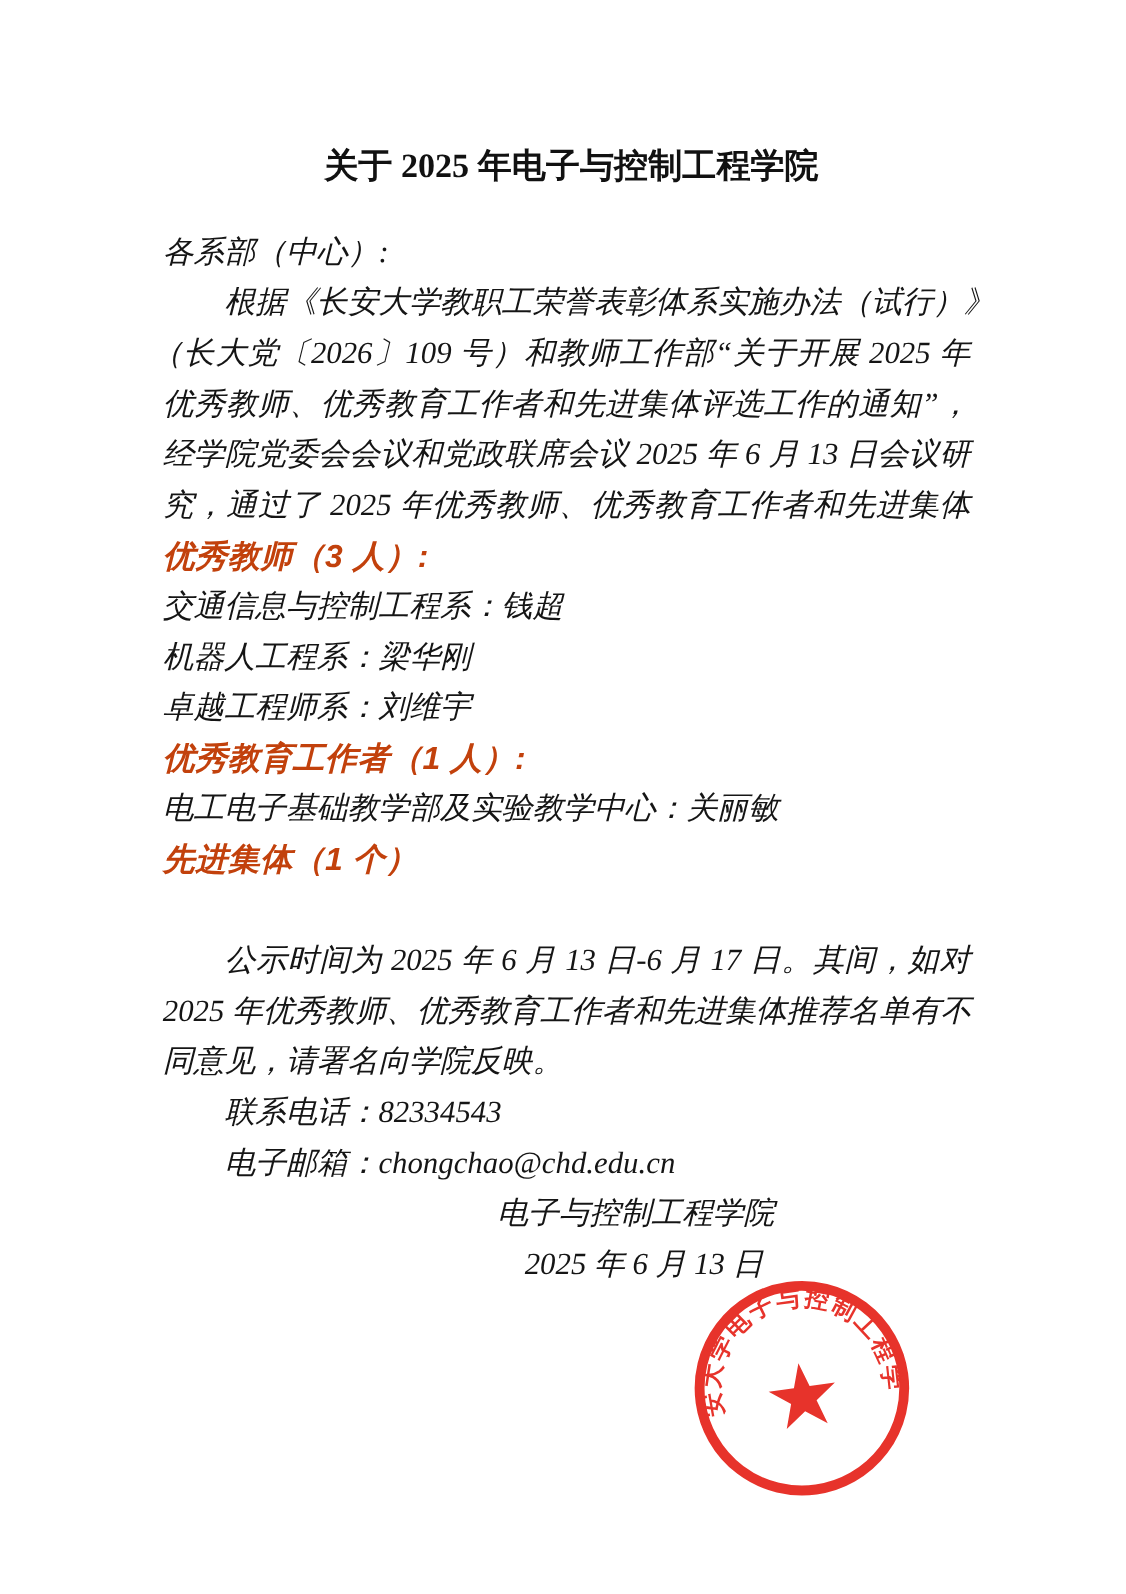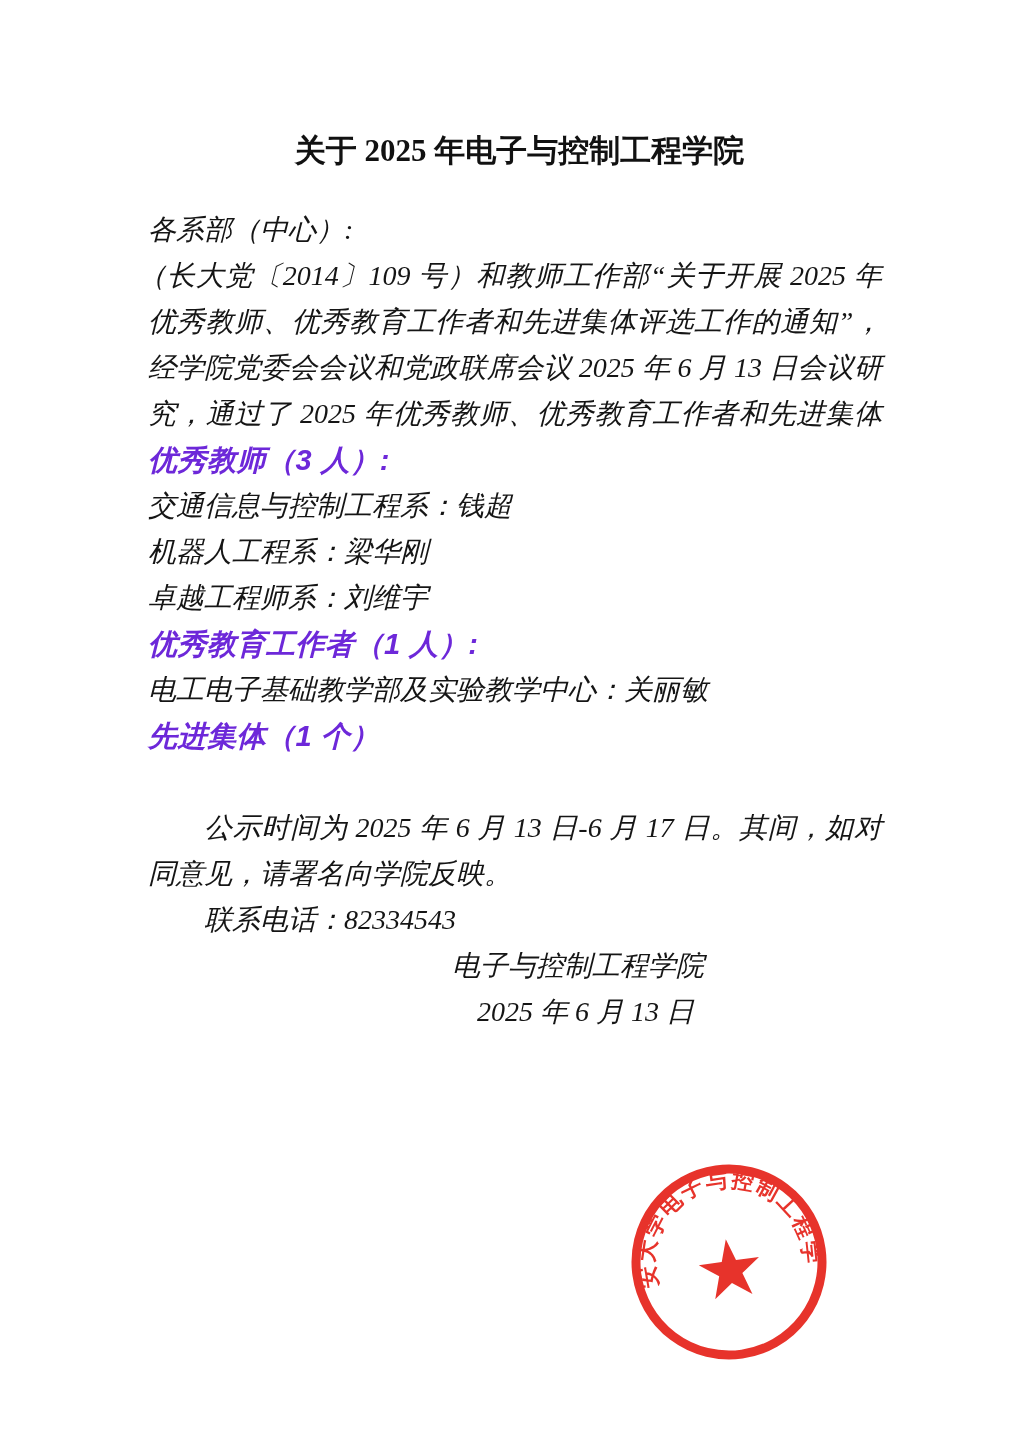--- a/index.html
+++ b/index.html
@@ -33,21 +33,21 @@
   }
   .line { white-space:nowrap; min-height:46px; }
   .just { text-align:justify; text-align-last:justify; }
   .indent { text-indent:2em; }
   .hang { margin-left:-10px; }
   .hd {
     font-family:"Liberation Sans","DejaVu Sans",sans-serif;
     font-weight:bold;
     font-size:29px;
     letter-spacing:0.5px;
-    color:#6d28d9;
+    color:#c2410c;
   }
   .blank { height:46px; }
 
   .sign-org { text-align:right; padding-right:178px; }
   .sign-date { text-align:right; padding-right:188px; }
 
   .seal {
     position:absolute;
     left:625px; top:1158px;
     width:208px; height:208px;
@@ -66,41 +66,44 @@
 
 <div class="page">
 
   <div class="title-block">
     <div class="title-line-1">关于 2025 年电子与控制工程学院</div>
   </div>
 
   <div class="doc-body">
     <div class="line">各系部（中心）:</div>
 
-    <div class="line just hang">（长大党〔2014〕109 号）和教师工作部“关于开展 2025 年</div>
+    <div class="line just indent">根据《长安大学教职工荣誉表彰体系实施办法（试行）》</div>
+    <div class="line just hang">（长大党〔2026〕109 号）和教师工作部“关于开展 2025 年</div>
     <div class="line just">优秀教师、优秀教育工作者和先进集体评选工作的通知”，</div>
     <div class="line just">经学院党委会会议和党政联席会议 2025 年 6 月 13 日会议研</div>
     <div class="line just">究，通过了 2025 年优秀教师、优秀教育工作者和先进集体</div>
 
     <div class="line hd">优秀教师（3 人）:</div>
     <div class="line">交通信息与控制工程系：钱超</div>
     <div class="line">机器人工程系：梁华刚</div>
     <div class="line">卓越工程师系：刘维宇</div>
 
     <div class="line hd">优秀教育工作者（1 人）:</div>
     <div class="line">电工电子基础教学部及实验教学中心：关丽敏</div>
 
     <div class="line hd">先进集体（1 个）</div>
 
     <div class="line blank"></div>
 
     <div class="line just indent">公示时间为 2025 年 6 月 13 日-6 月 17 日。其间，如对</div>
+    <div class="line just">2025 年优秀教师、优秀教育工作者和先进集体推荐名单有不</div>
     <div class="line">同意见，请署名向学院反映。</div>
 
     <div class="line indent">联系电话：82334543</div>
+    <div class="line indent">电子邮箱：chongchao@chd.edu.cn</div>
 
     <div class="line sign-org">电子与控制工程学院</div>
     <div class="line sign-date">2025 年 6 月 13 日</div>
   </div>
 
   <div class="seal">
     <svg viewBox="-104 -104 208 208" xmlns="http://www.w3.org/2000/svg">
       <g transform="rotate(-8)">
         <circle cx="0" cy="0" r="93" fill="none" stroke="#e5231a" stroke-width="9"></circle>
         <polygon fill="#e5231a" points="0,-32 7.2,-9.9 30.4,-9.9 11.7,3.8 18.8,25.9 0,12.2 -18.8,25.9 -11.7,3.8 -30.4,-9.9 -7.2,-9.9" transform="translate(0,9)"></polygon>

